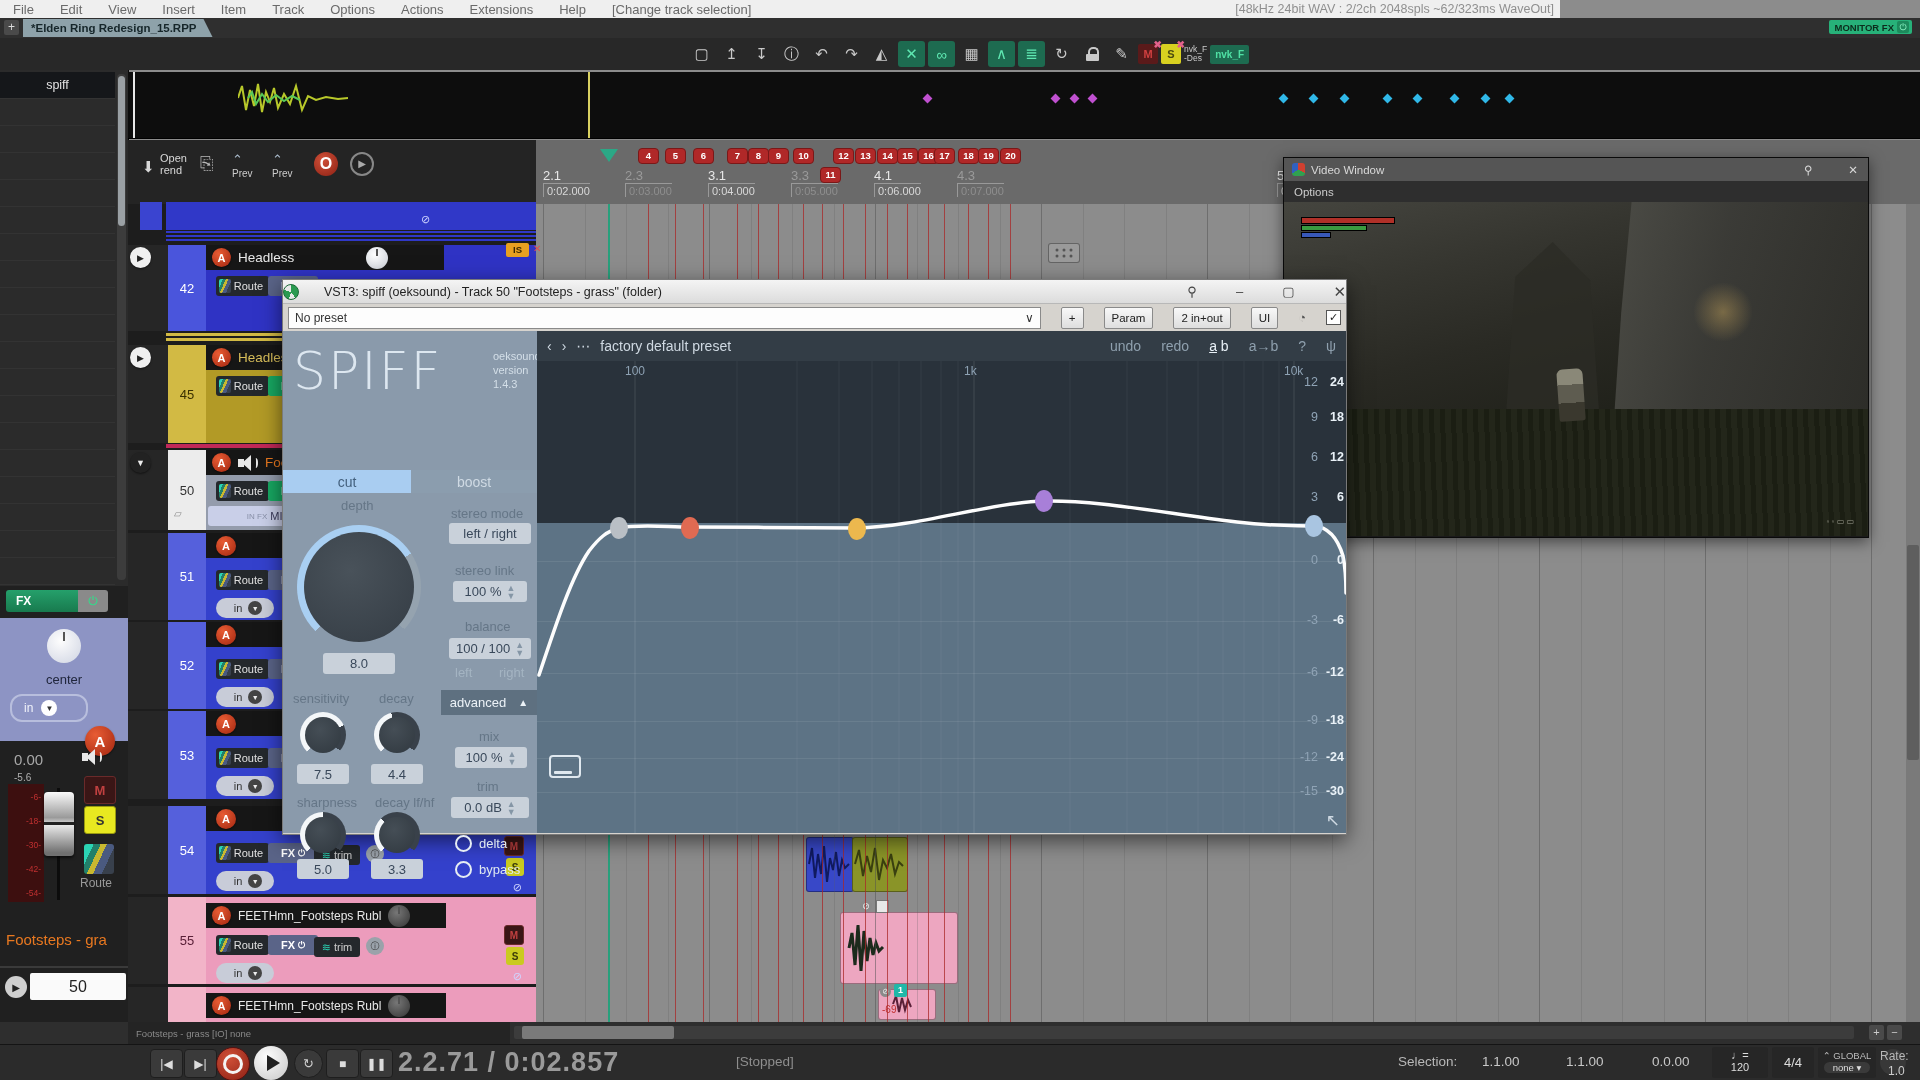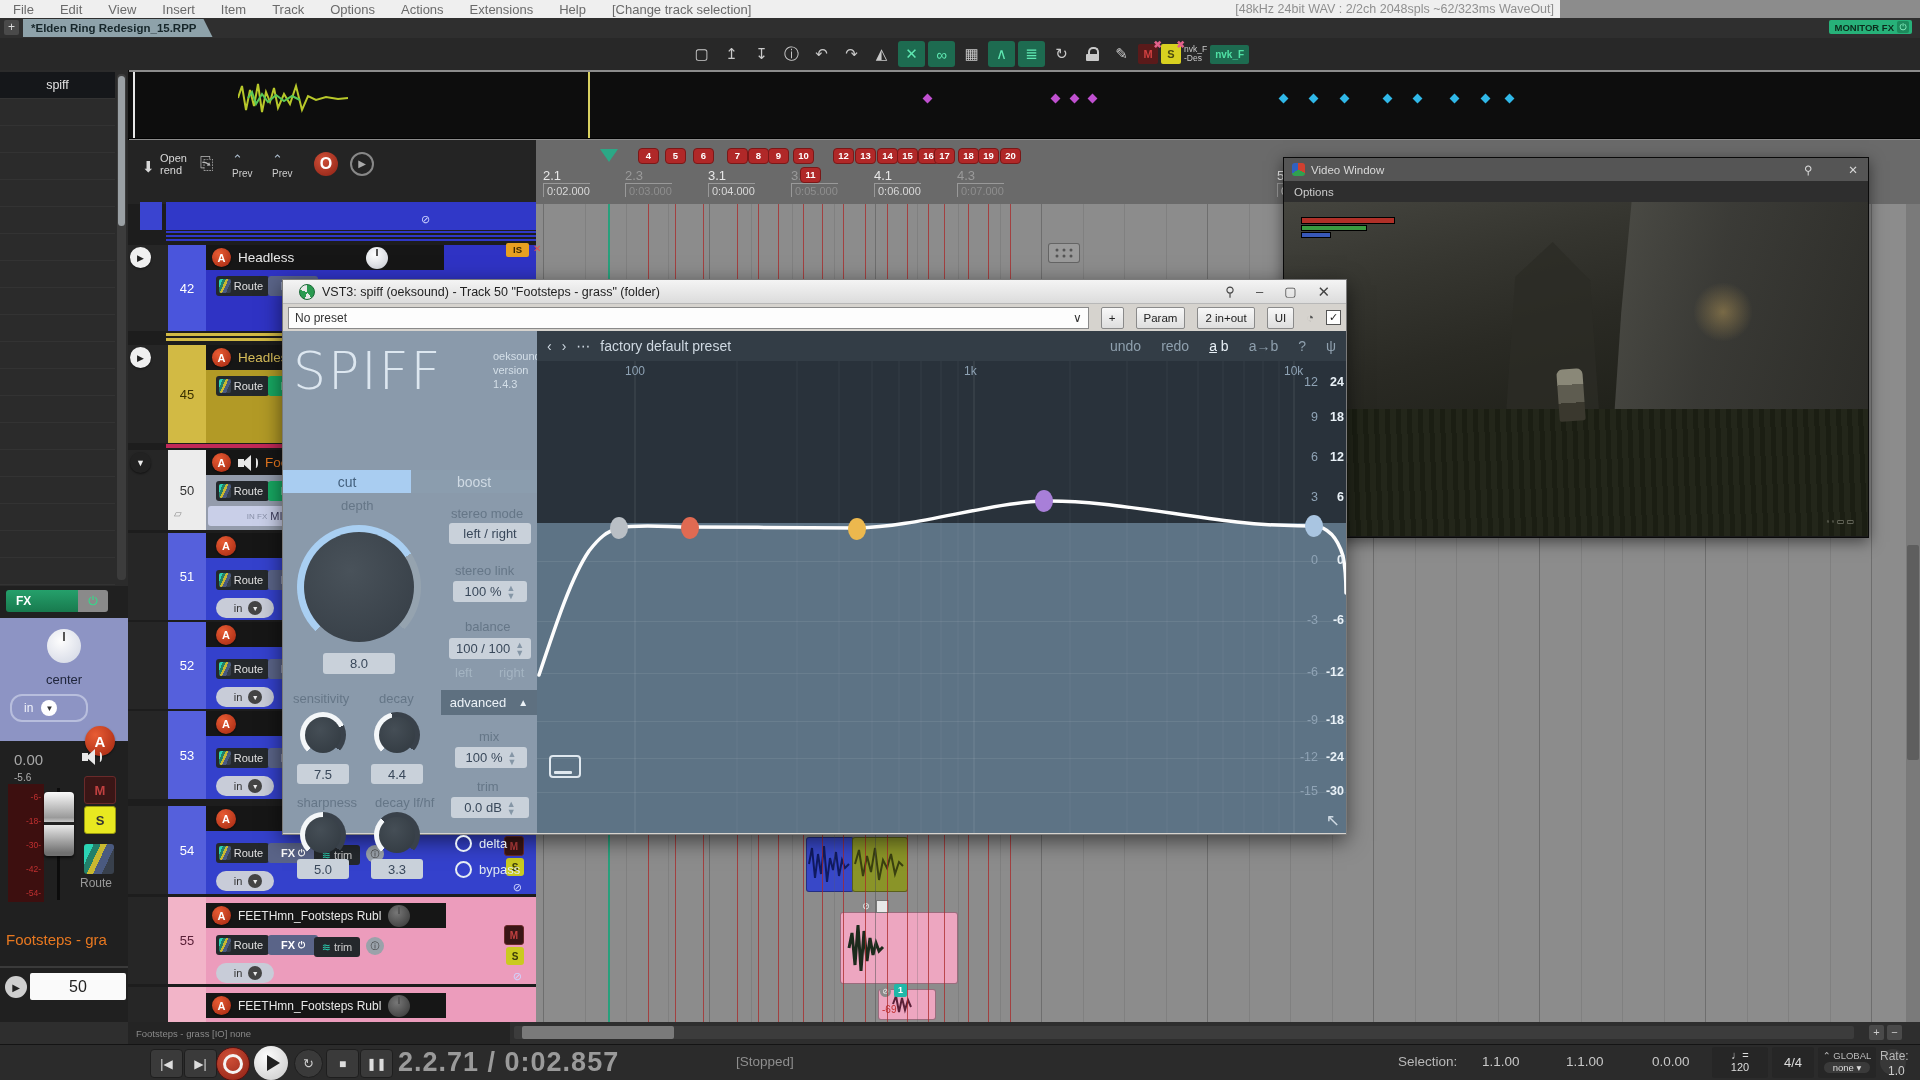--- a/index.html
+++ b/index.html
@@ -135,24 +135,24 @@
   .tbox{position:absolute;top:2px;height:31px;background:#262626;border-radius:3px;color:#ddd;text-align:center;}
   
   #videowin{left:1283px;top:157px;width:584px;height:379px;background:#1a1a1a;border:1px solid #0a0a0a;box-shadow:0 4px 14px rgba(0,0,0,.5);}
   #vtitle{position:absolute;left:0;top:0;width:100%;height:23px;background:#555;display:flex;align-items:center;gap:6px;padding-left:8px;color:#d8d8d8;font-size:11.5px;box-sizing:border-box;}
   #vmenu{position:absolute;left:0;top:23px;width:100%;height:21px;background:#2e2e2e;color:#ccc;font-size:11.5px;display:flex;align-items:center;padding-left:10px;box-sizing:border-box;}
   #vcontent{position:absolute;left:0;top:44px;width:584px;height:334px;overflow:hidden;
     background:linear-gradient(165deg,#45453f 0%,#35352f 22%,#2a2a24 40%,#20211a 62%,#171810 100%);}
   .vico{width:13px;height:13px;border-radius:3px;background:conic-gradient(#d04030 0 33%,#30a050 33% 66%,#3060c0 66%);}
   
   #plugwin{left:282px;top:279px;width:1063px;height:554px;background:#d6d3ce;border:1px solid #7a7a7a;box-shadow:0 6px 20px rgba(0,0,0,.55);}
-  #ptitle{position:absolute;left:0;top:0;width:100%;height:24px;background:linear-gradient(#f4f4f4,#dcdcdc);border-bottom:1px solid #b8b8b8;display:flex;align-items:center;gap:7px;padding:0 16px;box-sizing:border-box;color:#222;font-size:12.5px;}
+  #ptitle{position:absolute;left:0;top:0;width:100%;height:24px;background:linear-gradient(#f4f4f4,#dcdcdc);border-bottom:1px solid #b8b8b8;display:flex;align-items:center;gap:25px;padding:0 0;box-sizing:border-box;color:#222;font-size:12.5px;}
   .ricon{width:14px;height:14px;border-radius:50%;background:conic-gradient(#2a9a50 0 40%,#e8e8e8 40% 55%,#2a9a50 55% 80%,#e8e8e8 80%);border:1px solid #1a6a36;}
   .wbtn{color:#444;font-size:13px;margin-left:14px;}
-  #presetrow{position:absolute;left:0;top:24px;width:100%;height:27px;background:#d6d3ce;display:flex;align-items:center;gap:12px;padding:0 5px;box-sizing:border-box;}
+  #presetrow{position:absolute;left:0;top:24px;width:100%;height:27px;background:#d6d3ce;display:flex;align-items:center;gap:20px;padding:0 5px;box-sizing:border-box;}
   #presetcombo{flex:1;height:20px;background:#fdfdfd;border:1px solid #8a8a8a;font-size:12px;color:#333;display:flex;align-items:center;justify-content:space-between;padding:0 6px;}
   .pbtn{height:20px;background:linear-gradient(#f8f8f8,#dedede);border:1px solid #8a8a8a;border-radius:2px;font-size:11.5px;color:#222;display:flex;align-items:center;justify-content:center;padding:0 7px;}
   #pbody{position:absolute;left:0;top:51px;width:1063px;height:502px;background:#8a9aab;}
   
   .plbl{position:absolute;color:#657687;font-size:13px;}
   .pfield{position:absolute;background:#c9d1da;border-radius:3px;color:#39485a;font-size:13px;display:flex;align-items:center;justify-content:center;gap:5px;}
   .updn{color:#8596a6;font-size:9px;line-height:8px;}
   #spifflogo{position:absolute;left:10px;top:10px;color:#dde7f0;font-size:52px;font-weight:300;letter-spacing:2px;font-family:"DejaVu Sans",sans-serif;}
   .mkr3{position:absolute;color:#d4dfe8;font-size:11px;line-height:14px;}
   #tabcut{position:absolute;left:0;top:139px;width:128px;height:23px;background:#a9cdf1;color:#44617e;font-size:14px;display:flex;align-items:center;justify-content:center;}
@@ -368,21 +368,21 @@
         <div class="b">5.1</div>
         <div class="s">0:08.000</div>
       </div>
       <div class="mchip" style="left: 102px;">4</div>
       <div class="mchip" style="left: 129px;">5</div>
       <div class="mchip" style="left: 157px;">6</div>
       <div class="mchip" style="left: 191px;">7</div>
       <div class="mchip" style="left: 212px;">8</div>
       <div class="mchip" style="left: 232px;">9</div>
       <div class="mchip" style="left: 257px;">10</div>
-      <div class="mchip" style="left: 264px; margin-top: 19px;">11</div>
+      <div class="mchip" style="left: 284px; margin-top: 19px;">11</div>
       <div class="mchip" style="left: 297px;">12</div>
       <div class="mchip" style="left: 319px;">13</div>
       <div class="mchip" style="left: 341px;">14</div>
       <div class="mchip" style="left: 361px;">15</div>
       <div class="mchip" style="left: 382px;">16</div>
       <div class="mchip" style="left: 398px;">17</div>
       <div class="mchip" style="left: 422px;">18</div>
       <div class="mchip" style="left: 442px;">19</div>
       <div class="mchip" style="left: 464px;">20</div>
     </div>

